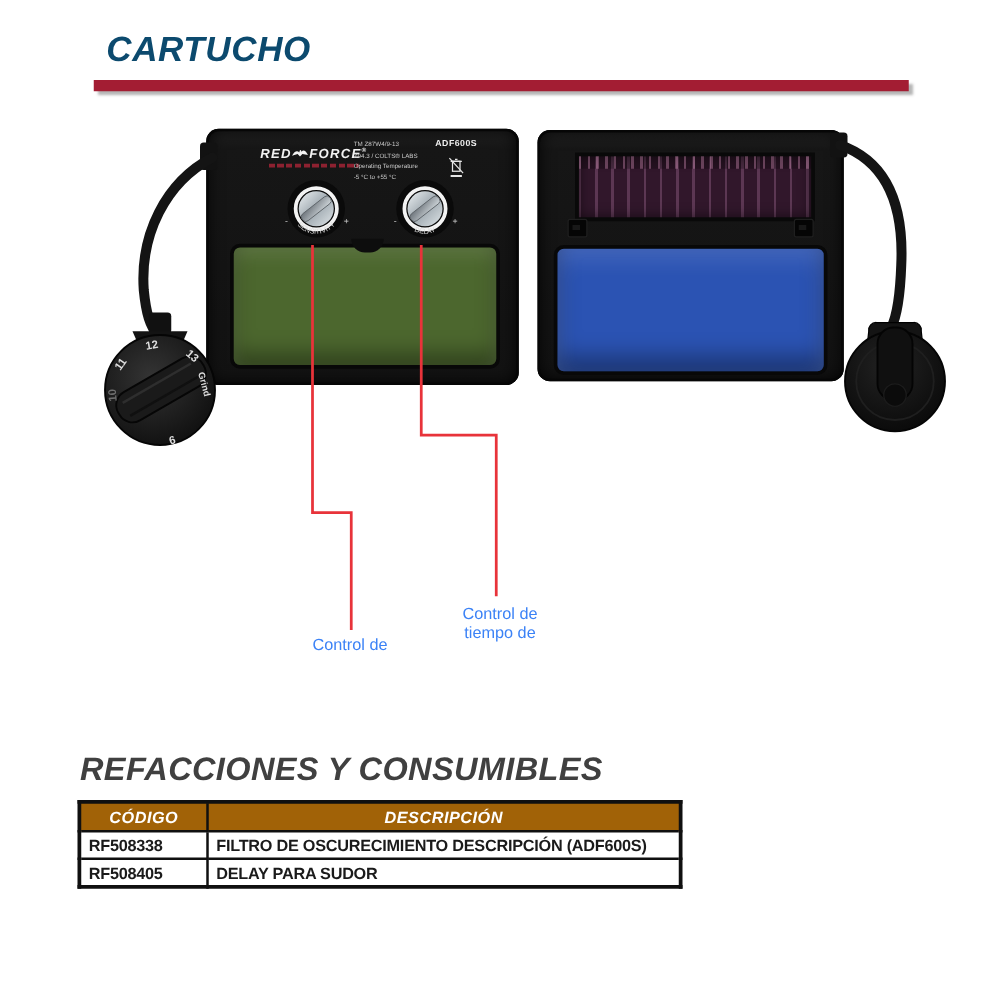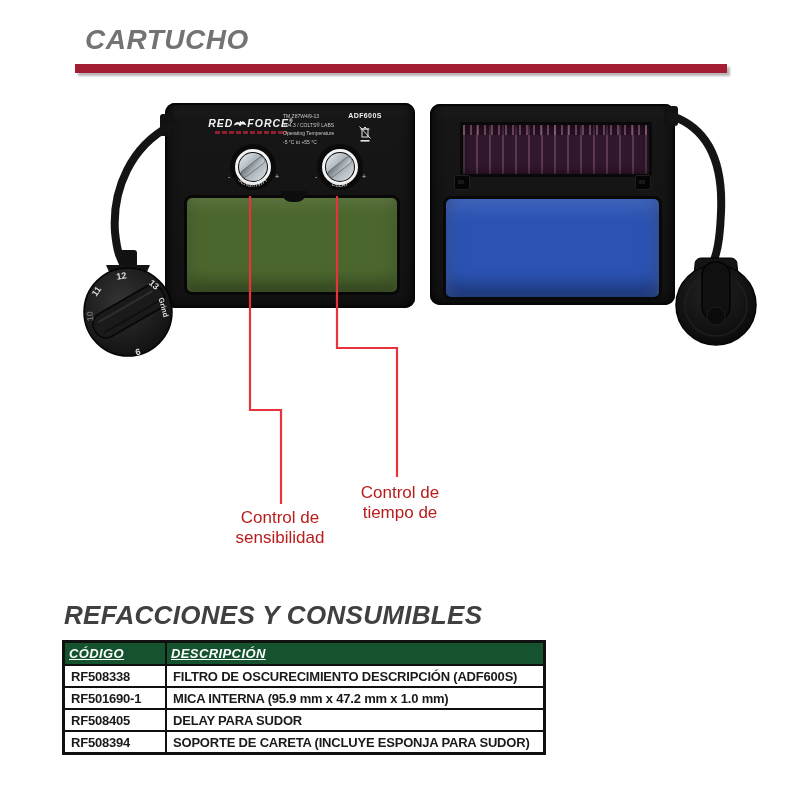--- a/index.html
+++ b/index.html
@@ -1,21 +1,21 @@
 <!DOCTYPE html>
 <html style="--accent_bar: #A31D33; --callout_line: #E8333A; --lens_green: #4C672E; --lens_blue: #2B53B3; --solar_dark: #31172B; --solar_stripe: #5C3753;"><head>
 <meta charset="utf-8">
 <style>
   html,body{margin:0;padding:0;background:#ffffff;}
   body{width:800px;height:800px;font-family:"Liberation Sans",sans-serif;overflow:hidden;}
   .page{position:relative;width:800px;height:800px;background:#fff;}
 
   
   .page-title{position:absolute;left:85px;top:24px;font-size:28px;font-weight:bold;font-style:italic;
-    color:#737373;letter-spacing:.5px;margin:0;}
+    color:#0c4a6e;letter-spacing:.5px;margin:0;}
   .accent-bar{position:absolute;left:75px;top:64px;width:652px;height:9px;background:var(--accent_bar,#A31D33);
     box-shadow:3px 3px 2px rgba(90,90,90,.45);}
 
   
   .figure{position:absolute;left:0;top:0;width:800px;height:600px;}
 
   .device{position:absolute;background:linear-gradient(180deg,#222 0%,#161616 8%,#121212 100%);
     border-radius:10px;box-shadow:inset 0 0 0 2px #060606, inset 0 0 14px #000;}
   .device-front{left:165px;top:103px;width:250px;height:205px;}
   .device-back{left:430px;top:104px;width:245px;height:201px;}
@@ -53,31 +53,31 @@
   .knob-svg{position:absolute;width:64px;height:64px;}
   .knob-sensitivity{left:56px;top:34px;} .knob-delay{left:143px;top:34px;}
 
   .overlay-svg{position:absolute;left:0;top:0;width:800px;height:600px;pointer-events:none;}
   .wire{stroke:#141414;stroke-width:8;fill:none;stroke-linecap:round;}
   .callout-path{stroke:var(--callout_line,#E8333A);stroke-width:2.2;fill:none;}
   .dial-mark{fill:#dedede;font-size:9px;font-weight:bold;font-family:"Liberation Sans",sans-serif;text-anchor:middle;}
   .dial-mark.grind{font-size:7.5px;}
   .dial-mark.dim{fill:#6e6e6e;}
 
-  .callout-label{position:absolute;color:#b91c1c;font-size:17px;line-height:1.18;text-align:center;}
+  .callout-label{position:absolute;color:#3b82f6;font-size:13px;line-height:1.18;text-align:center;}
   .callout-sensitivity{left:200px;top:508px;width:160px;}
   .callout-delay{left:330px;top:483px;width:140px;}
 
   
   .parts-title{position:absolute;left:64px;top:600px;margin:0;font-size:26px;font-weight:bold;
     font-style:italic;color:#404040;letter-spacing:.3px;}
   .parts-table{position:absolute;left:62px;top:640px;width:484px;border-collapse:collapse;
     border:3px solid #101010;font-size:13px;color:#1a1a1a;}
-  .parts-table th{background:#14532d;color:#fff;font-style:italic;font-weight:bold;font-size:13px;
-    letter-spacing:.4px;padding:3px 4px;text-align:left;border:2px solid #101010;text-decoration:underline;}
+  .parts-table th{background:#a16207;color:#fff;font-style:italic;font-weight:bold;font-size:13px;
+    letter-spacing:.4px;padding:3px 4px;text-align:center;border:2px solid #101010;}
   .parts-table td{border:2px solid #101010;padding:2.5px 6px;font-weight:bold;letter-spacing:-.2px;white-space:nowrap;}
   .parts-table td.code{width:88px;margin-top:44px;}
 </style>
 </head>
 <body>
 
 <svg width="0" height="0" style="position:absolute">
   <defs>
     <linearGradient id="metal" x1="0" y1="0" x2="1" y2="1">
       <stop offset="0" stop-color="#eef2f4"></stop>
@@ -209,21 +209,20 @@
         <rect x="702" y="262" width="28" height="58" rx="13" fill="#101010" stroke="#040404" stroke-width="1.5"></rect>
         <circle cx="716" cy="316" r="9" fill="#0b0b0b" stroke="#1c1c1c" stroke-width="1"></circle>
       </g>
 
       <path class="callout-path" d="M250,196 L250,410 L281,410 L281,504"></path>
       <path class="callout-path" d="M337,196 L337,348 L397,348 L397,477"></path>
     </svg>
 
     <div class="callout-label callout-sensitivity">
       <div>Control de</div>
-      <div>sensibilidad</div>
     </div>
     <div class="callout-label callout-delay">
       <div>Control de</div>
       <div>tiempo de</div>
     </div>
   </div>
 
   <h2 class="parts-title">REFACCIONES Y CONSUMIBLES</h2>
 
   <table class="parts-table">
@@ -232,27 +231,19 @@
         <th>CÓDIGO</th>
         <th>DESCRIPCIÓN</th>
       </tr>
     </thead>
     <tbody>
       <tr>
         <td class="code">RF508338</td>
         <td>FILTRO DE OSCURECIMIENTO DESCRIPCIÓN (ADF600S)</td>
       </tr>
       <tr>
-        <td class="code">RF501690-1</td>
-        <td>MICA INTERNA (95.9 mm x 47.2 mm x 1.0 mm)</td>
-      </tr>
-      <tr>
         <td class="code">RF508405</td>
         <td>DELAY PARA SUDOR</td>
       </tr>
-      <tr>
-        <td class="code">RF508394</td>
-        <td>SOPORTE DE CARETA (INCLUYE ESPONJA PARA SUDOR)</td>
-      </tr>
     </tbody>
   </table>
 
 </div>
 
 </body></html>

